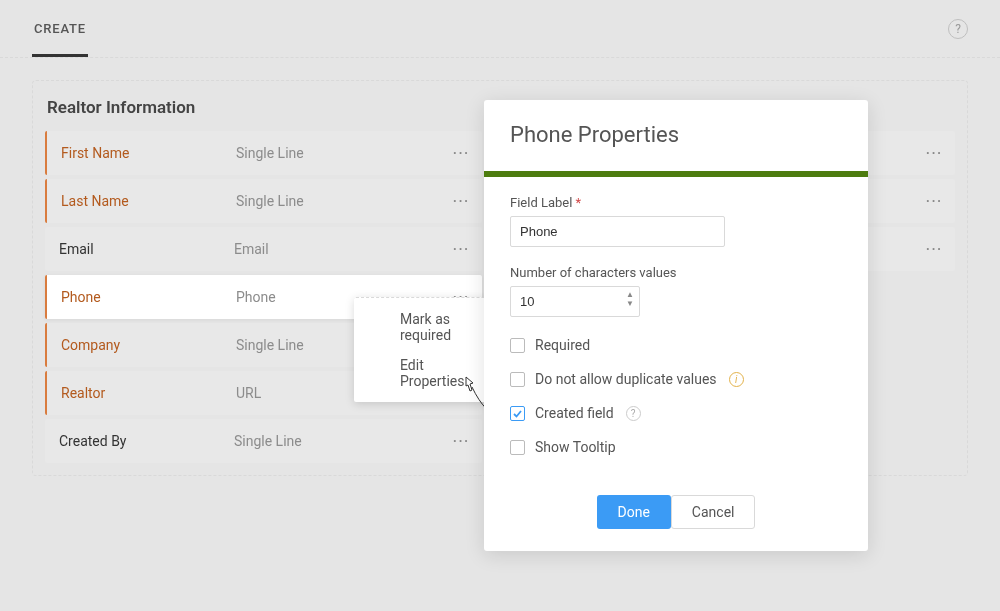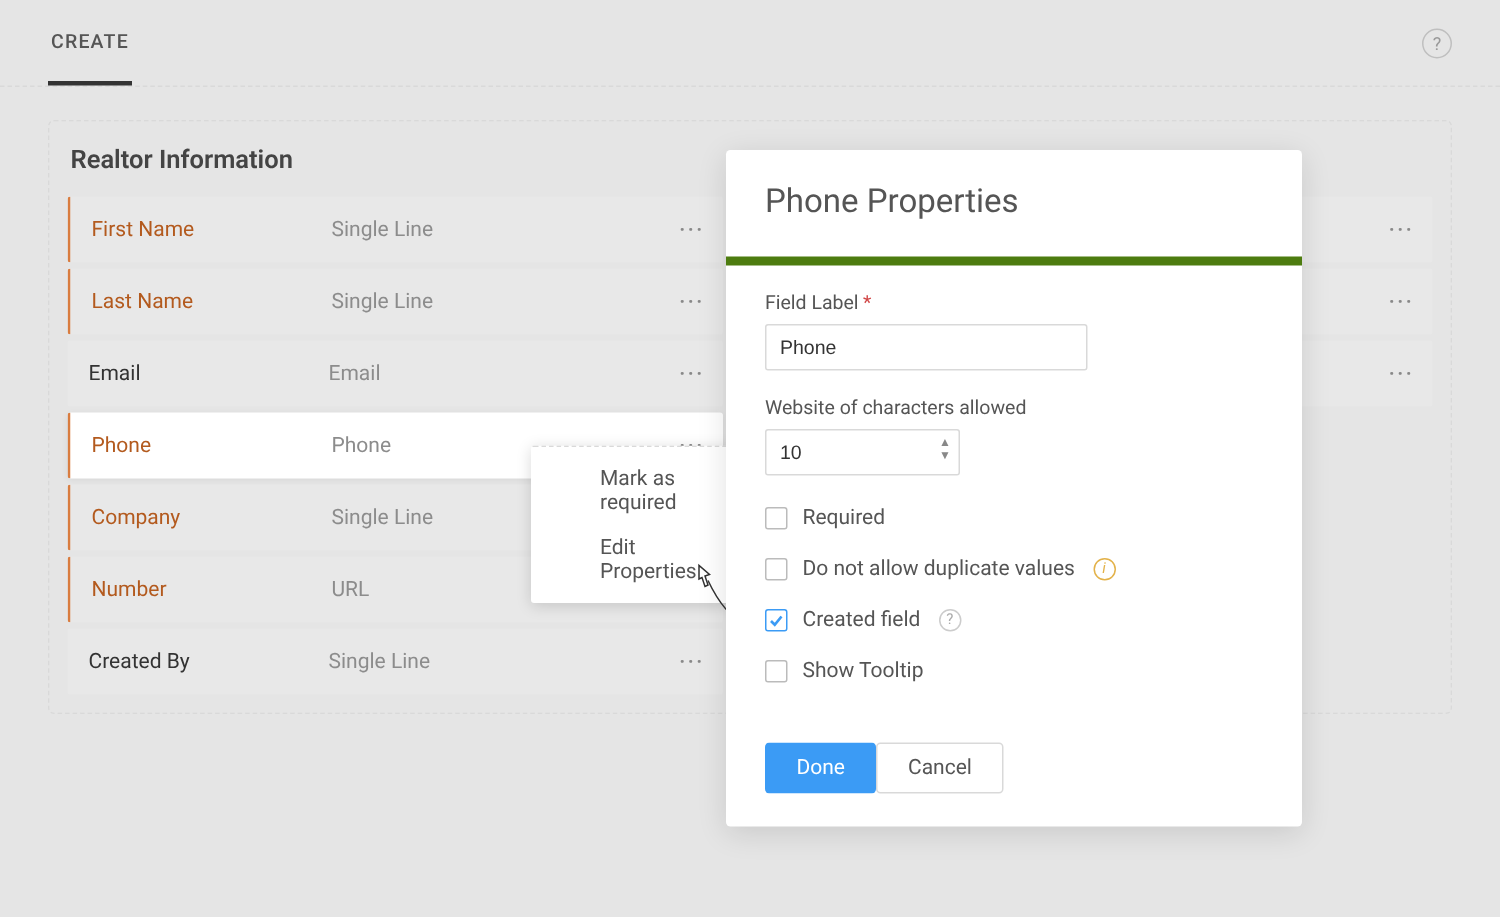--- a/index.html
+++ b/index.html
@@ -95,20 +95,21 @@
   }
   .field-label {
     width: 160px;
     color: #333;
     font-size: 14px;
   }
   .field-row.colored .field-label { color: var(--accent-text); }
   .field-type {
     color: var(--muted);
     font-size: 14px;
+    margin-left: 15px;
   }
   .row-menu {
     position: absolute;
     right: 10px;
     top: 0; bottom: 0;
     display: flex;
     align-items: center;
     color: #888;
     cursor: pointer;
     font-size: 18px;
@@ -251,21 +252,21 @@
   .hint-grey {
     width: 15px; height: 15px;
     border-radius: 50%;
     border: 1px solid #ccc;
     display: inline-flex; align-items: center; justify-content: center;
     font-size: 10px; color: #aaa;
     margin-left: 2px;
   }
   .modal-foot {
     display: flex;
-    justify-content: flex-start;
+    justify-content: center;
     padding: 14px 26px 22px;
   }
   .btn {
     padding: 8px 20px;
     border-radius: 3px;
     font-size: 14px;
     cursor: pointer;
     border: 1px solid transparent;
   }
   .btn-primary {
@@ -317,21 +318,21 @@
         <span class="row-menu">···</span>
       </div>
 
       <div class="field-row accent colored">
         <span class="field-label">Company</span>
         <span class="field-type">Single Line</span>
         <span class="row-menu">···</span>
       </div>
 
       <div class="field-row accent colored">
-        <span class="field-label">Number</span>
+        <span class="field-label">Realtor</span>
         <span class="field-type">URL</span>
         <span class="row-menu">···</span>
       </div>
 
       <div class="field-row">
         <span class="field-label">Created By</span>
         <span class="field-type">Single Line</span>
         <span class="row-menu">···</span>
       </div>
     </div>
@@ -372,21 +373,21 @@
   <div class="modal-head">
     <div class="modal-title">Phone Properties</div>
   </div>
   <div class="modal-body">
 
     <label class="form-label">
       <span>Field Label</span><span class="req-star">*</span>
     </label>
     <input class="text-input" value="Phone" style="">
 
-    <label class="form-label">Website of characters allowed</label>
+    <label class="form-label">Number of characters values</label>
     <div class="num-wrap">
       <input class="num-input" value="10" style="">
       <span class="spinner">
         <span>▲</span>
           <span>▼</span>
       </span>
     </div>
 
     <div class="check-row">
       <span class="box">

